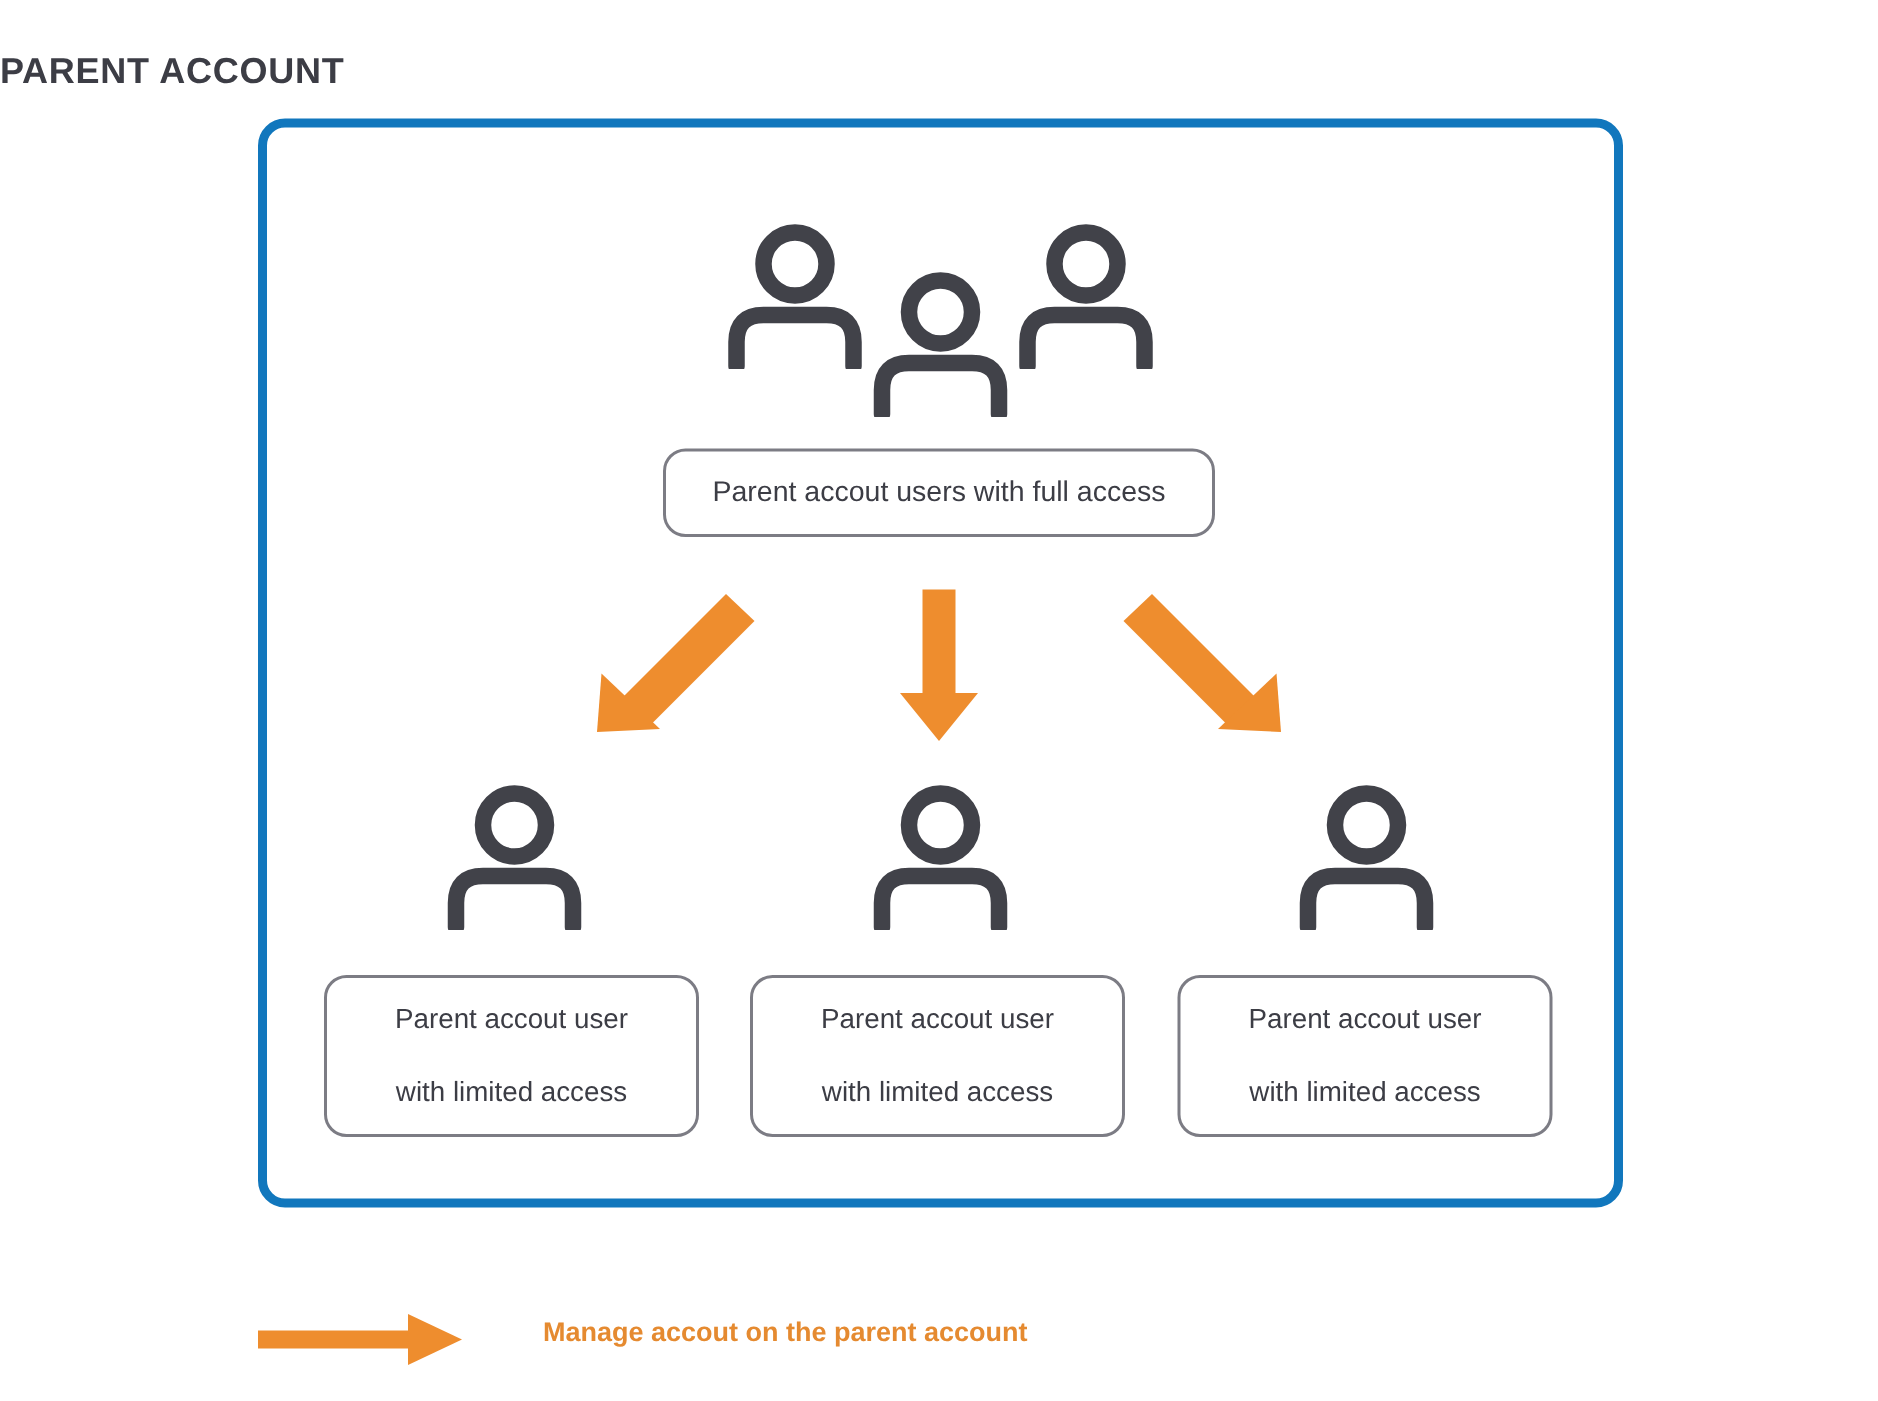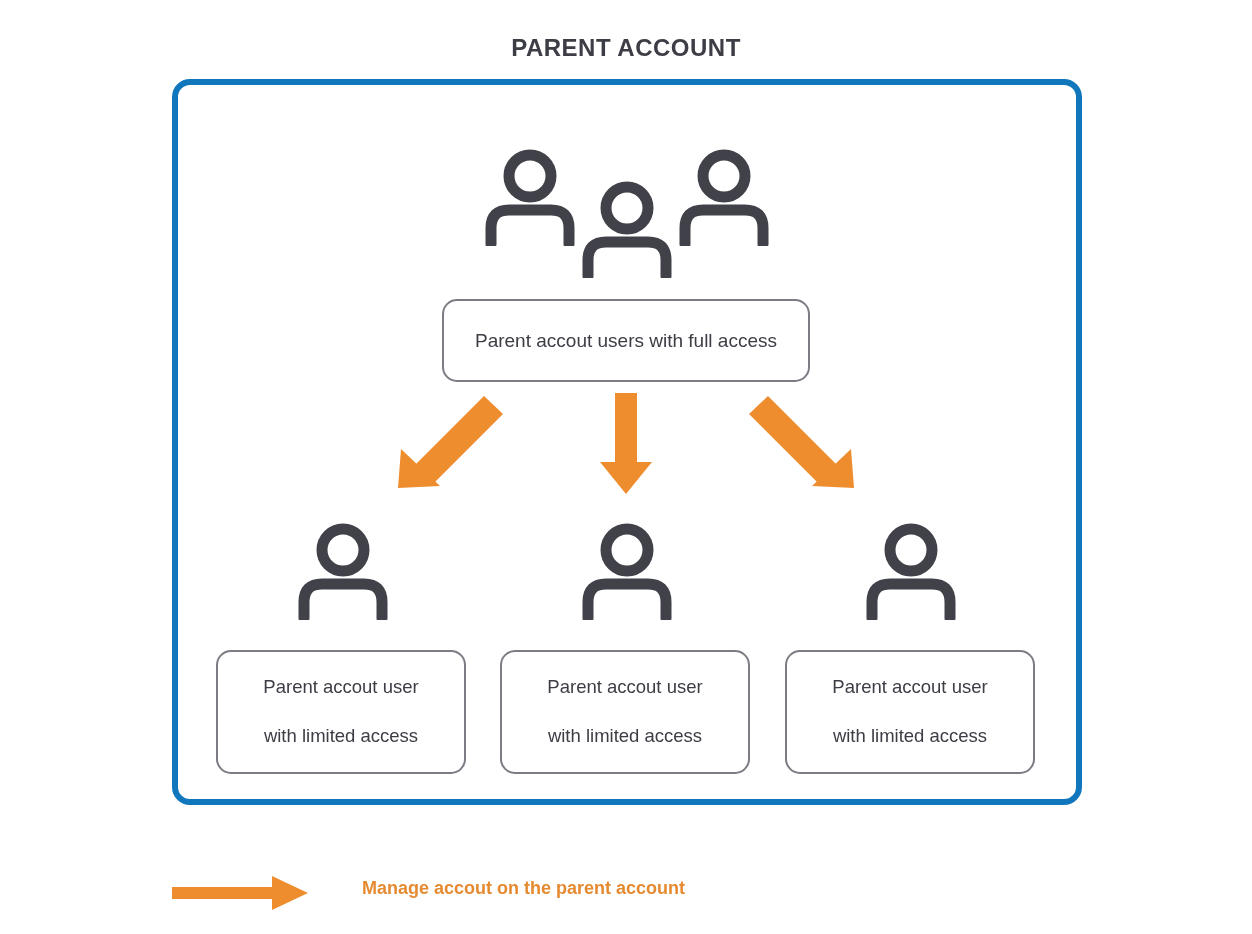--- a/index.html
+++ b/index.html
@@ -14,21 +14,21 @@
     font-family: "Liberation Sans", sans-serif;
     overflow: hidden;
   }
 
   
   #page-title {
     position: absolute;
     left: 0;
     top: 34px;
     width: 1252px;
-    text-align: center;
+    text-align: left;
     font-size: 24px;
     font-weight: bold;
     letter-spacing: 0.5px;
     color: #3c3d45;
   }
 
   
   #account-container {
     position: absolute;
     left: 172px;
@@ -72,27 +72,27 @@
     align-items: center;
     justify-content: center;
     text-align: center;
     color: #3c3d45;
     line-height: 1.32;
   }
   #top-label-box {
     left: 442px;
     top: 299px;
     width: 368px;
-    height: 83px;
+    height: 59px;
     font-size: 19px;
   }
   .bottom-label-box {
     top: 650px;
     width: 250px;
-    height: 124px;
+    height: 108px;
     font-size: 18.5px;
   }
   #bottom-label-box-1 { left: 216px; }
   #bottom-label-box-2 { left: 500px; }
   #bottom-label-box-3 { left: 785px; }
   .label-box span { display: block; padding: 0 10px; }
 
   
   #arrows-layer {
     position: absolute;

